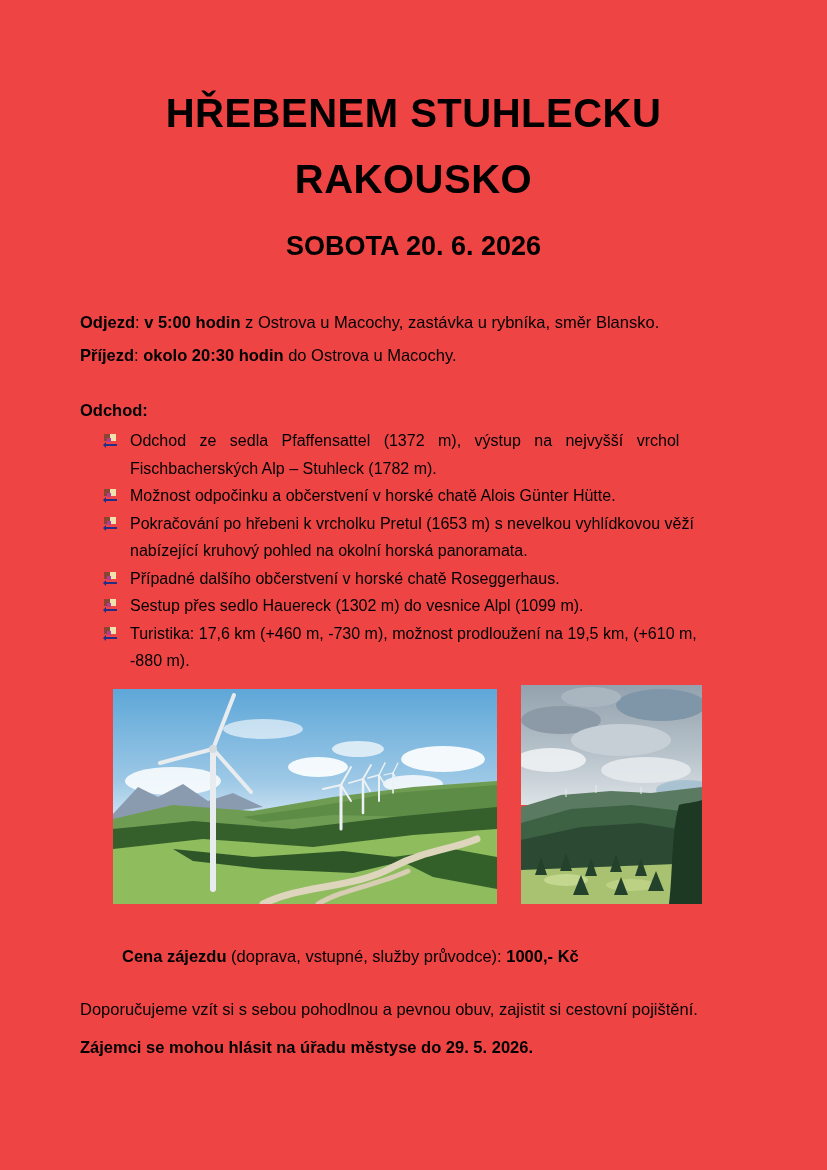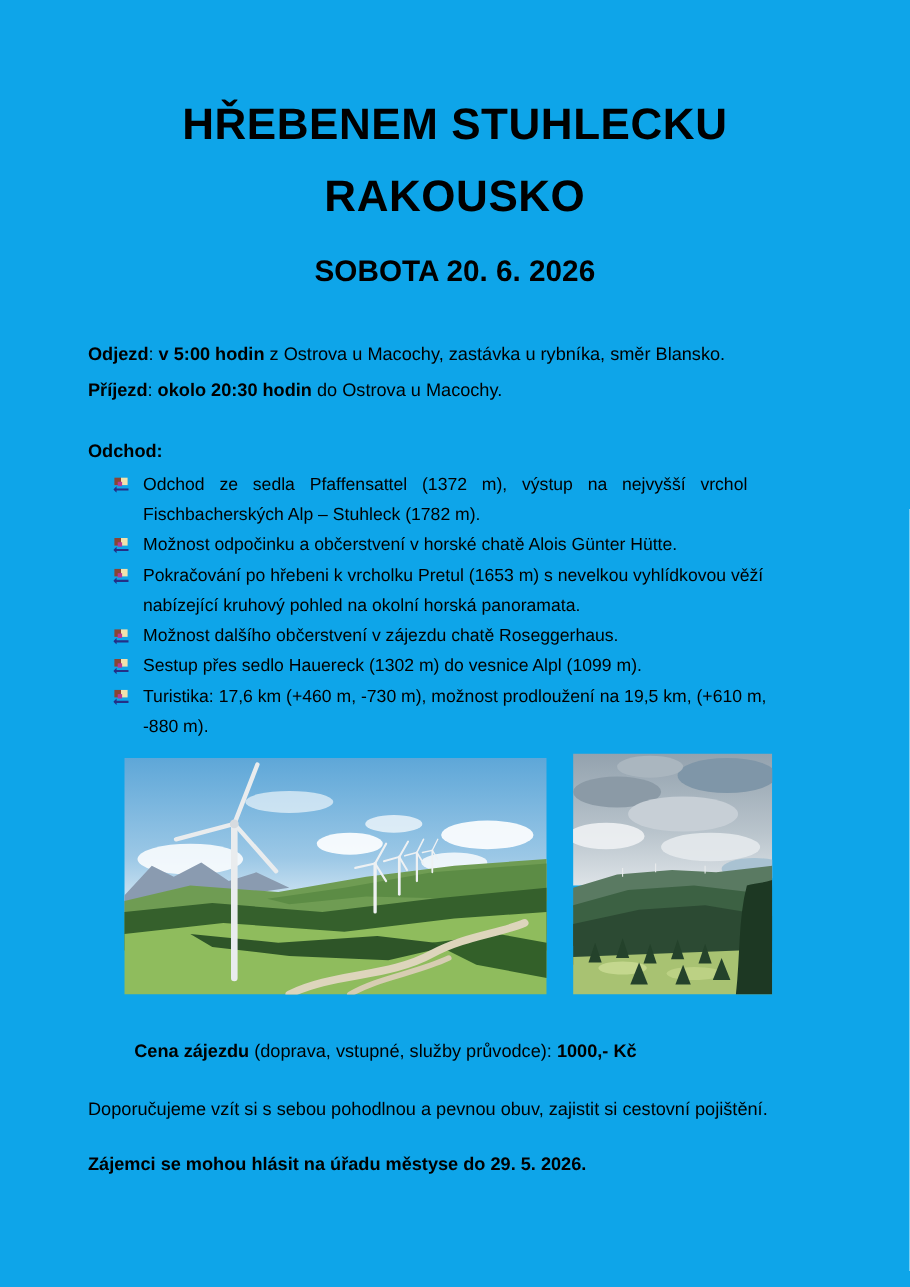--- a/index.html
+++ b/index.html
@@ -1,18 +1,18 @@
 <!DOCTYPE html>
 <html><head>
 <meta charset="utf-8">
 <style>
   * { margin:0; padding:0; box-sizing:border-box; }
   html,body { background:#ffffff; }
   .page {
-    width:827px; height:1170px; margin:0 auto; background:#0ea5e9;
+    width:827px; height:1170px; margin:0 auto; background:#ef4444;
     font-family:"Liberation Sans","DejaVu Sans",sans-serif;
     color:#000; position:relative; overflow:hidden;
   }
   .content { padding:0 80px; }
 
   .title-block { text-align:center; padding-top:80px; }
   .title-line { font-size:40px; font-weight:bold; line-height:66px; letter-spacing:0.5px; }
   .date-line  { font-size:27px; font-weight:bold; line-height:40px; margin-top:14px; }
 
   .schedule { margin-top:40px; font-size:16.5px; }
@@ -26,21 +26,21 @@
   .bullet-line { line-height:27.5px; white-space:nowrap; }
   .bullet-line.spread { word-spacing:9px; }
   .bullet-icon { position:absolute; left:23px; top:7px; width:14px; height:14px; }
 
   .photos { margin-top:10px; padding-left:33px; display:flex; align-items:flex-end; gap:24px; }
   .photo { display:block; }
   .photo svg { display:block; }
 
   .price-row { margin-top:36px; font-size:16.5px; line-height:33px; white-space:nowrap;margin-left:42px; }
   .recommend-row { margin-top:20px; font-size:16.5px; line-height:33px; }
-  .register-row { margin-top:17px; font-size:16.5px; line-height:33px; font-weight:bold; }
+  .register-row { margin-top:5px; font-size:16.5px; line-height:33px; font-weight:bold; }
   .contact-row { font-size:16.5px; line-height:33px; font-style:italic; }
 </style>
 </head>
 <body>
 
 <div class="page">
   <div class="content">
 
     <div class="title-block">
       <div class="title-line">HŘEBENEM STUHLECKU</div>
@@ -93,21 +93,21 @@
         <div class="bullet-line">nabízející kruhový pohled na okolní horská panoramata.</div>
       </div>
 
       <div class="bullet">
         <svg class="bullet-icon" viewBox="0 0 14 14">
           <rect x="1" y="0" width="6" height="7" fill="#8a4434"></rect>
           <rect x="7" y="0" width="6" height="7" fill="#f0e2ae"></rect>
           <rect x="4" y="4" width="4" height="4" fill="#b23c96"></rect>
           <polygon points="0,11 3,8 3,10 14,10 14,12 3,12 3,14" fill="#232f86"></polygon>
         </svg>
-        <div class="bullet-line">Možnost dalšího občerstvení v zájezdu chatě Roseggerhaus.</div>
+        <div class="bullet-line">Případné dalšího občerstvení v horské chatě Roseggerhaus.</div>
       </div>
 
       <div class="bullet">
         <svg class="bullet-icon" viewBox="0 0 14 14">
           <rect x="1" y="0" width="6" height="7" fill="#8a4434"></rect>
           <rect x="7" y="0" width="6" height="7" fill="#f0e2ae"></rect>
           <rect x="4" y="4" width="4" height="4" fill="#b23c96"></rect>
           <polygon points="0,11 3,8 3,10 14,10 14,12 3,12 3,14" fill="#232f86"></polygon>
         </svg>
         <div class="bullet-line">Sestup přes sedlo Hauereck (1302 m) do vesnice Alpl (1099 m).</div>

